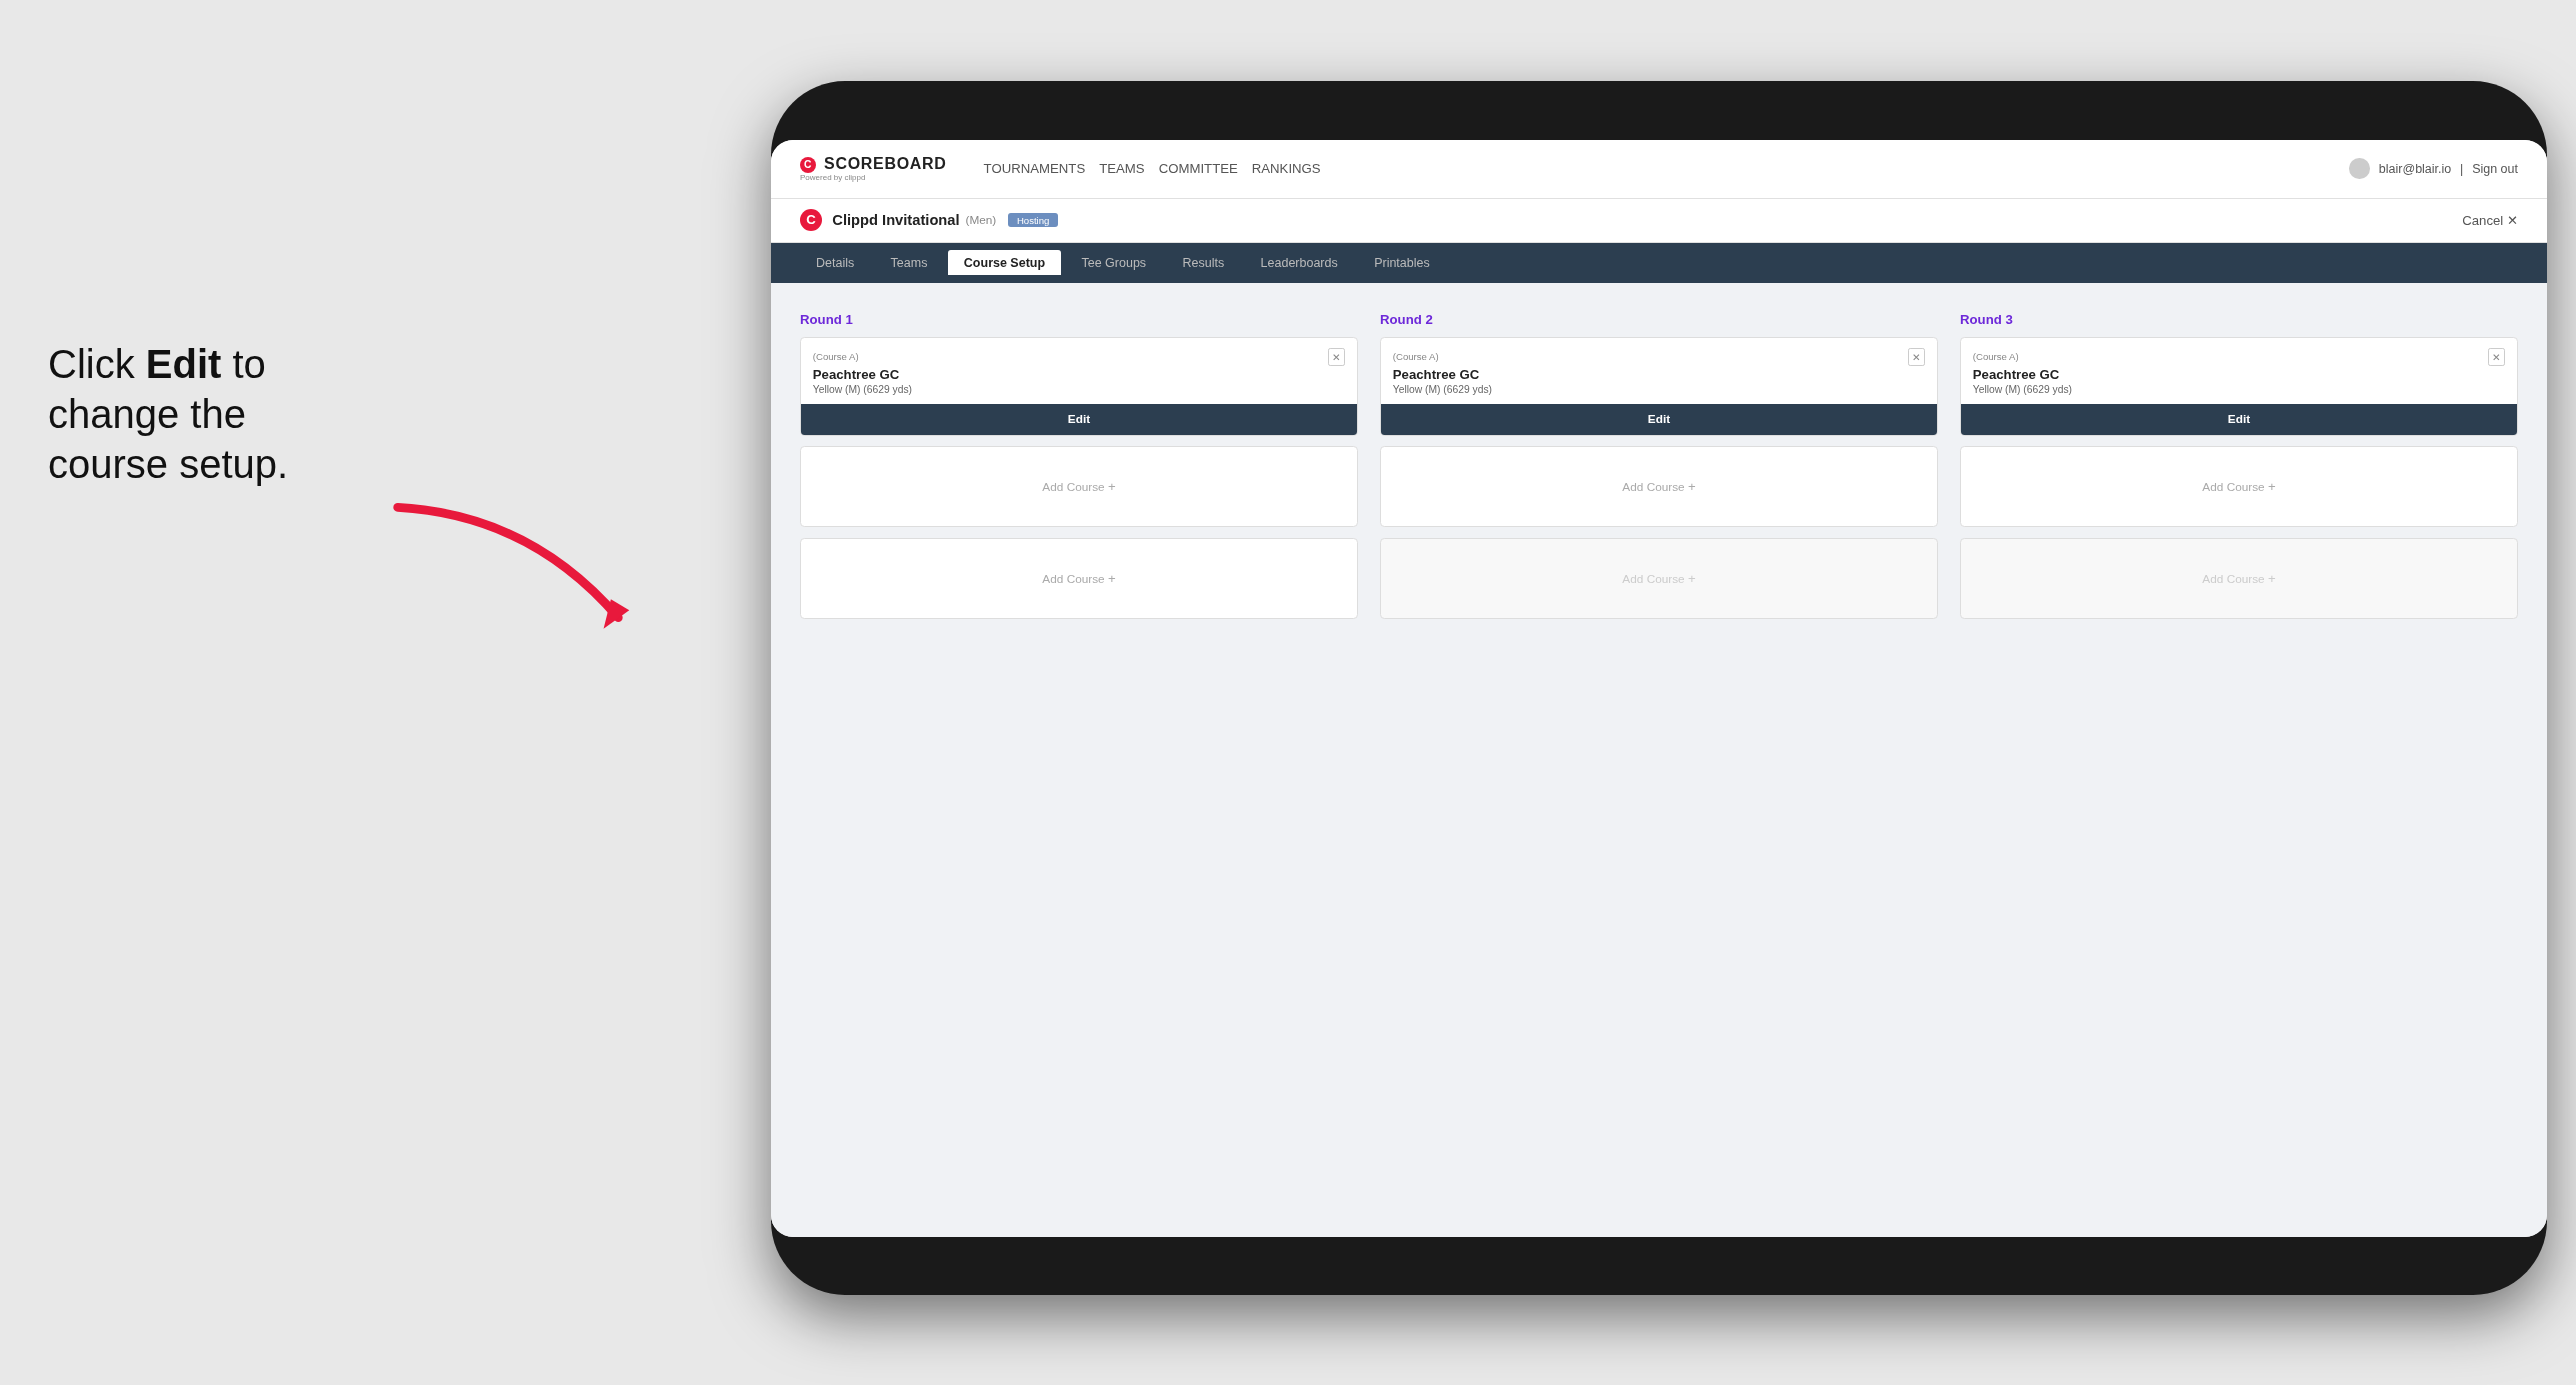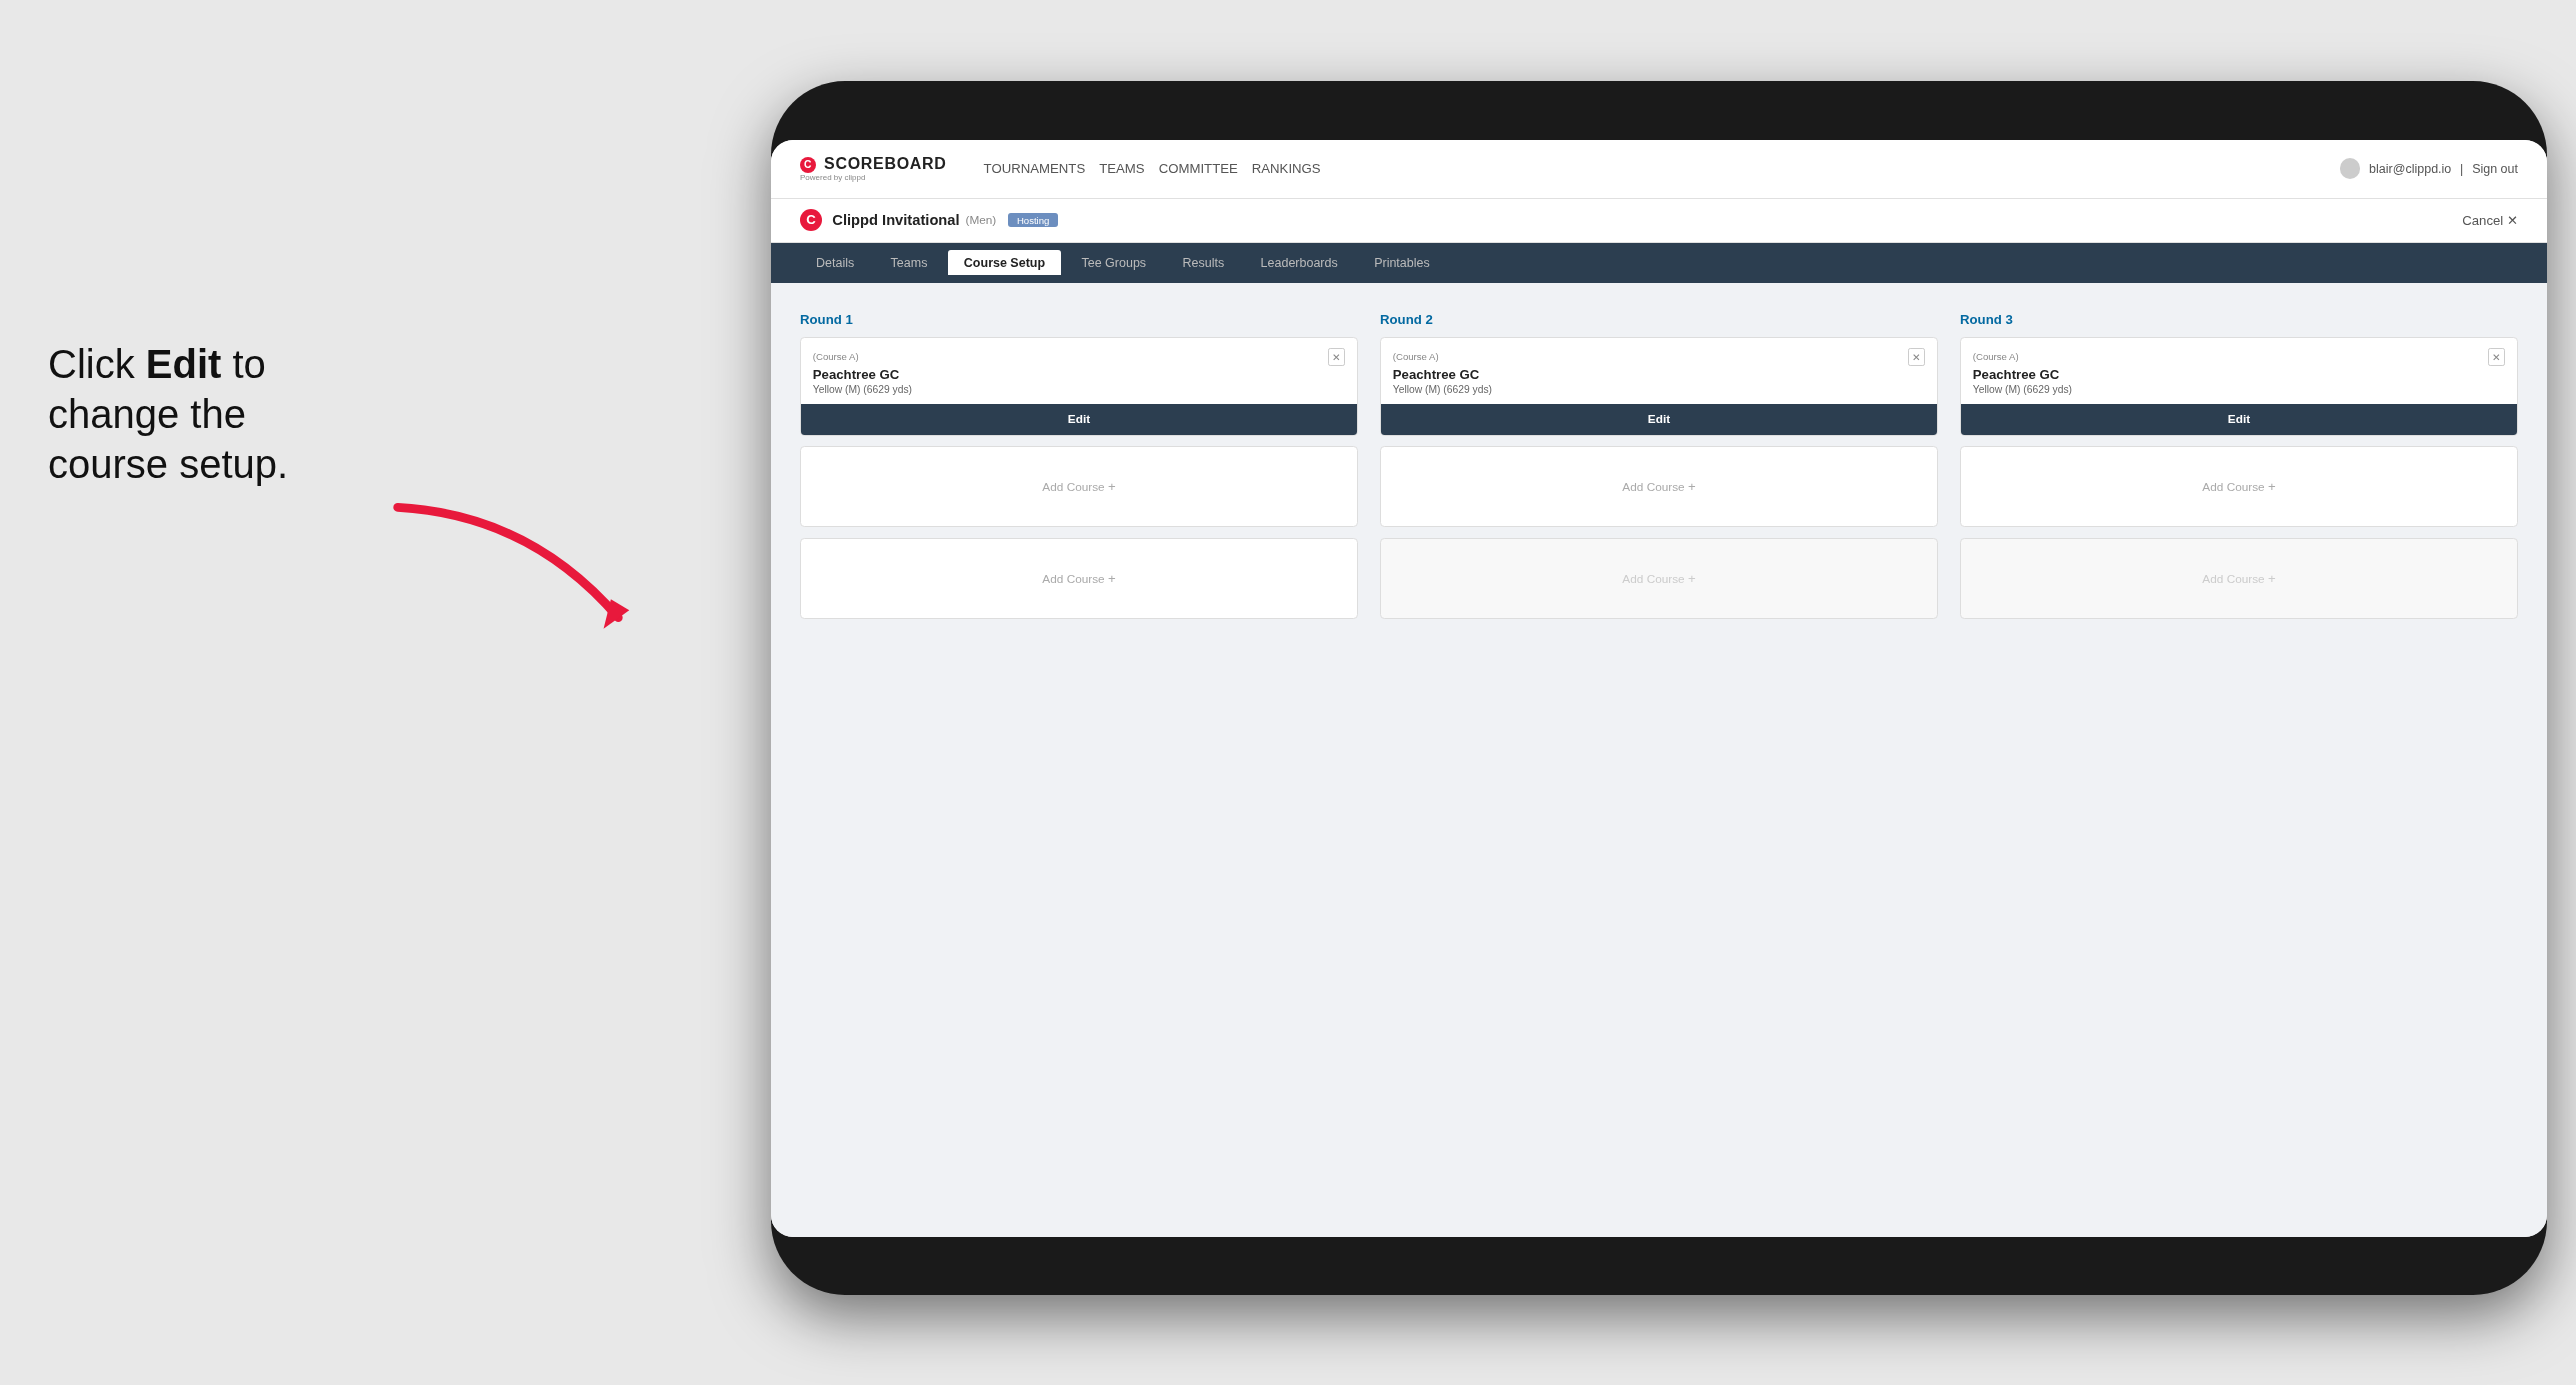--- a/index.html
+++ b/index.html
@@ -216,21 +216,21 @@
       gap: 22px;
     }
     .round-column {
       display: flex;
       flex-direction: column;
       gap: 0;
     }
     .round-label {
       font-size: 13.2px;
       font-weight: 600;
-      color: #0369a1;
+      color: #6d28d9;
       margin-bottom: 10.3px;
     }
 
     
     .course-card {
       background: #fff;
       border: 0.7px solid #ddd;
       border-radius: 4.4px;
       margin-bottom: 10.3px;
       overflow: hidden;
@@ -336,21 +336,21 @@
         <div class="logo-sub">Powered by clippd</div>
       </div>
       <div class="nav-links">
         <span class="nav-link">TOURNAMENTS</span>
         <span class="nav-link">TEAMS</span>
         <span class="nav-link">COMMITTEE</span>
         <span class="nav-link">RANKINGS</span>
       </div>
       <div class="nav-right">
         <div class="nav-avatar"></div>
-        <span>blair@clippd.io</span>
+        <span>blair@blair.io</span>
         <span>|</span>
         <span class="nav-signout">Sign out</span>
       </div>
     </div>
 
     <div class="tournament-header">
       <div class="tournament-logo-c">C</div>
       <span class="tournament-name">Clippd Invitational</span>
       <span class="tournament-type">(Men)</span>
       <span class="tournament-badge">Hosting</span>

